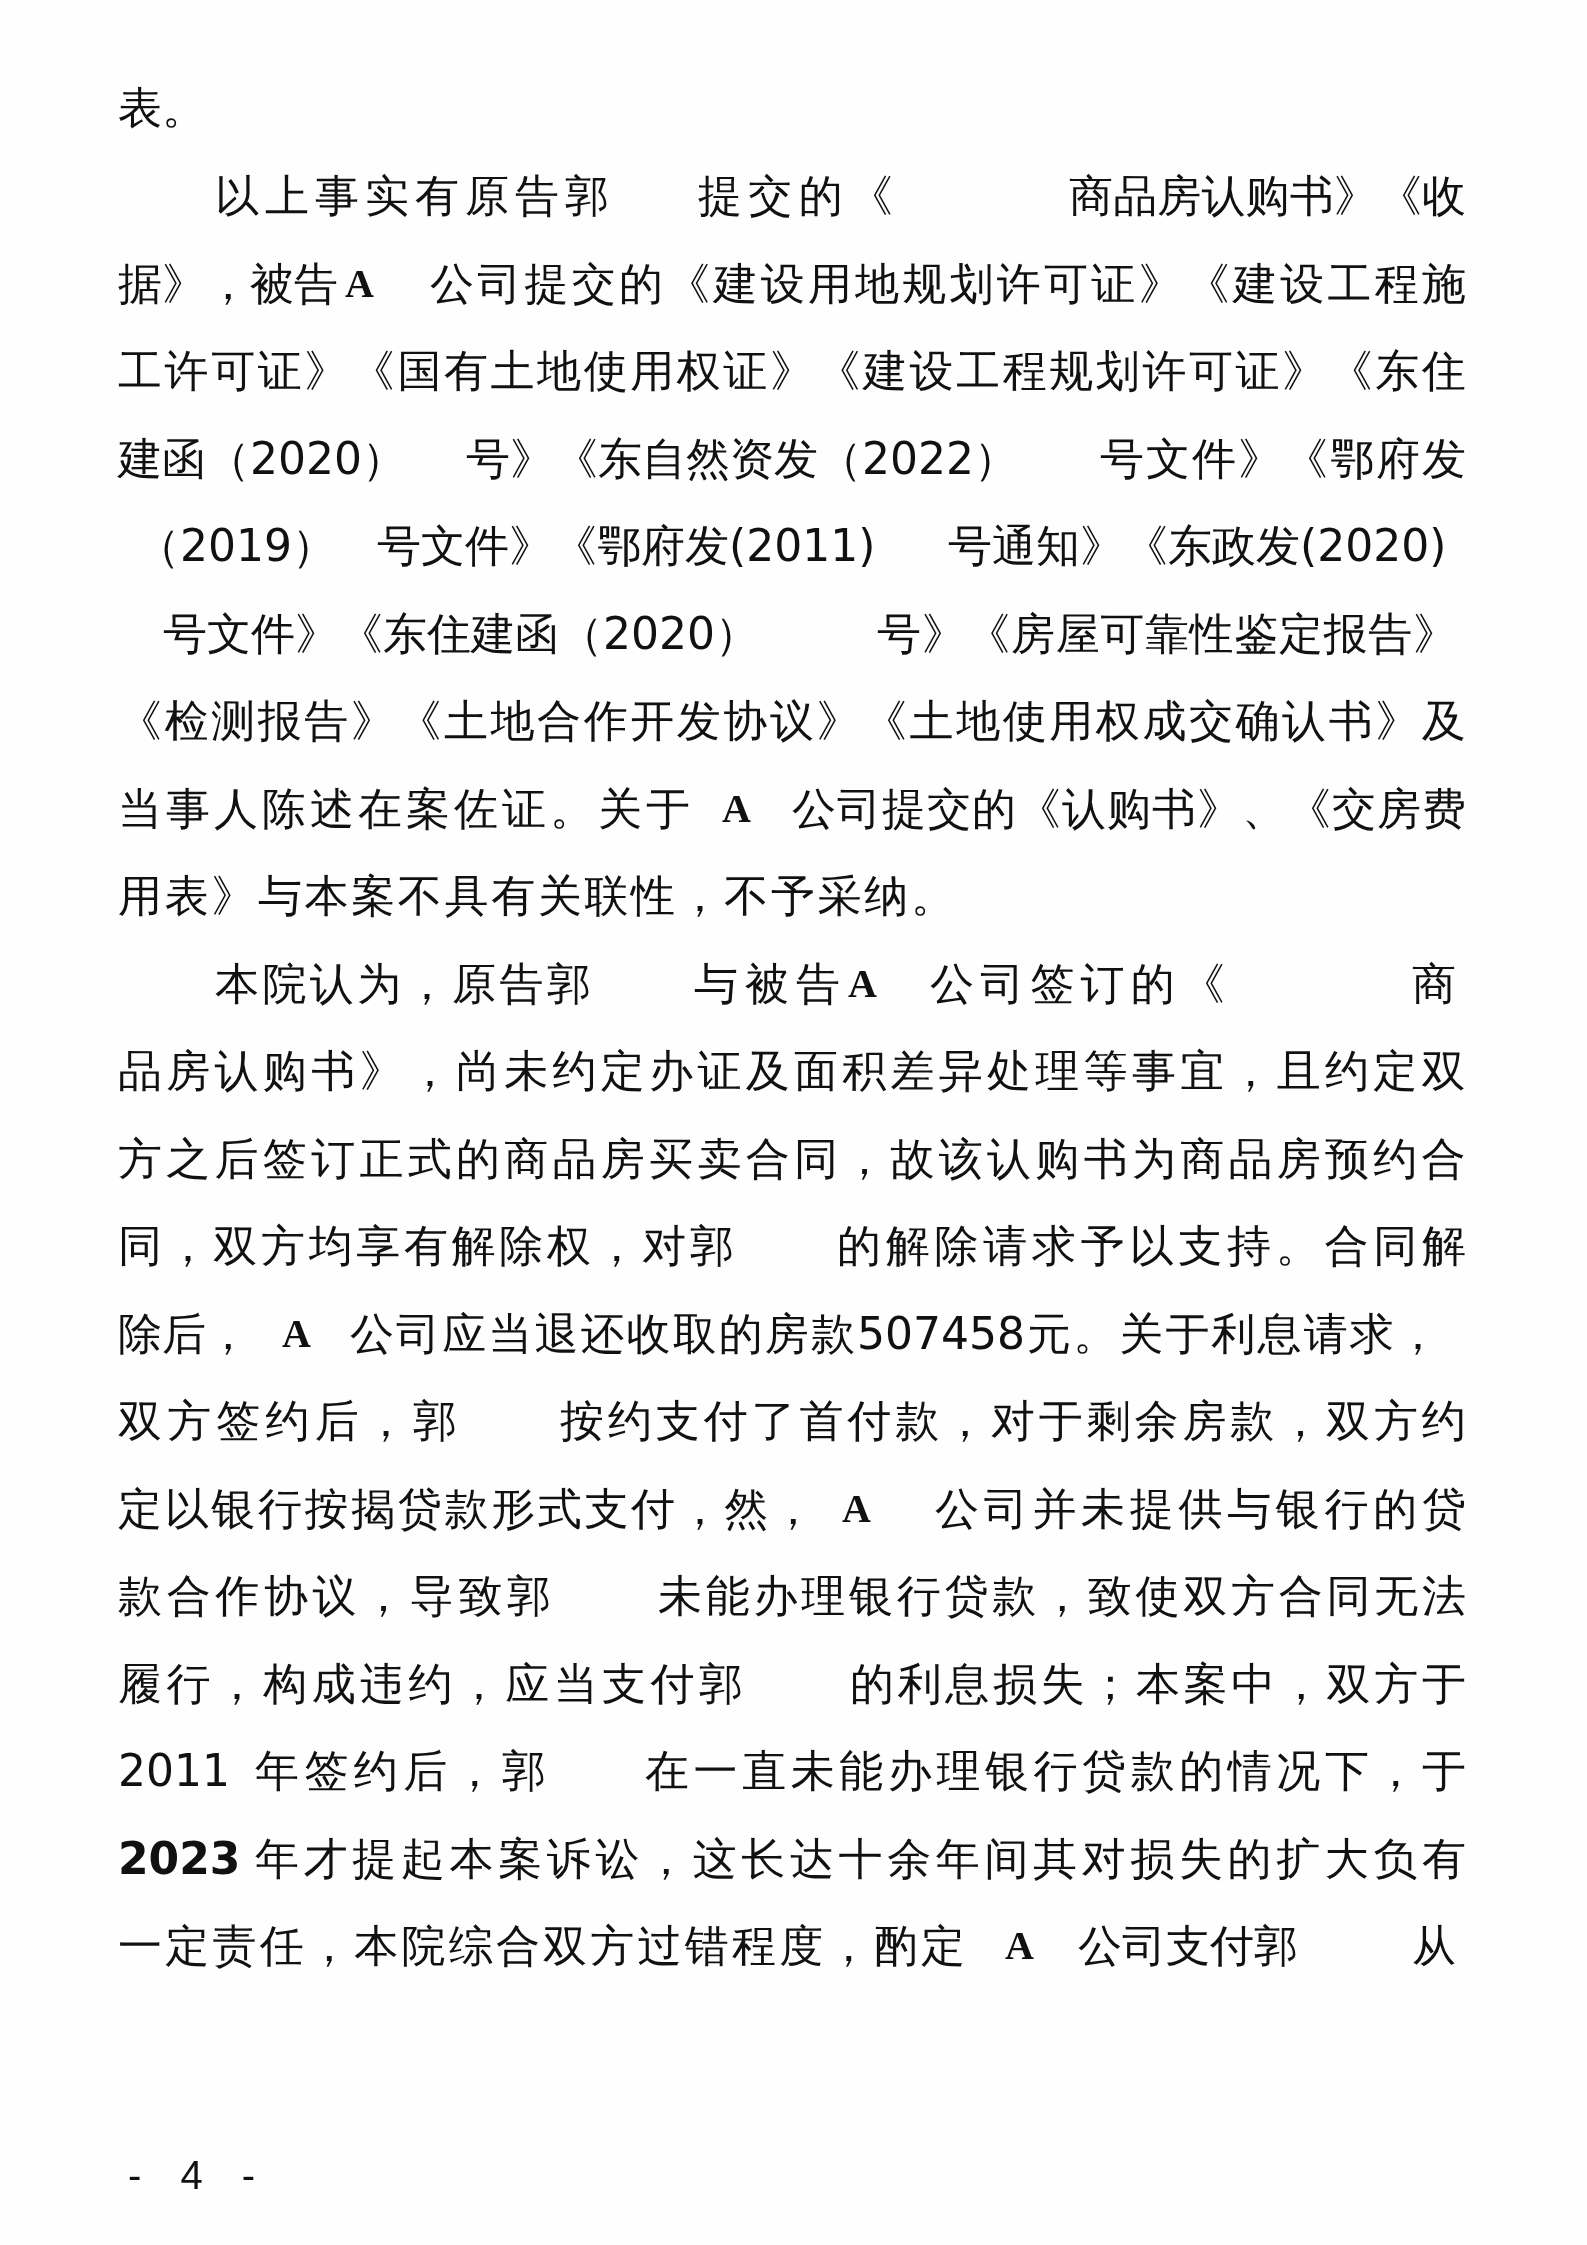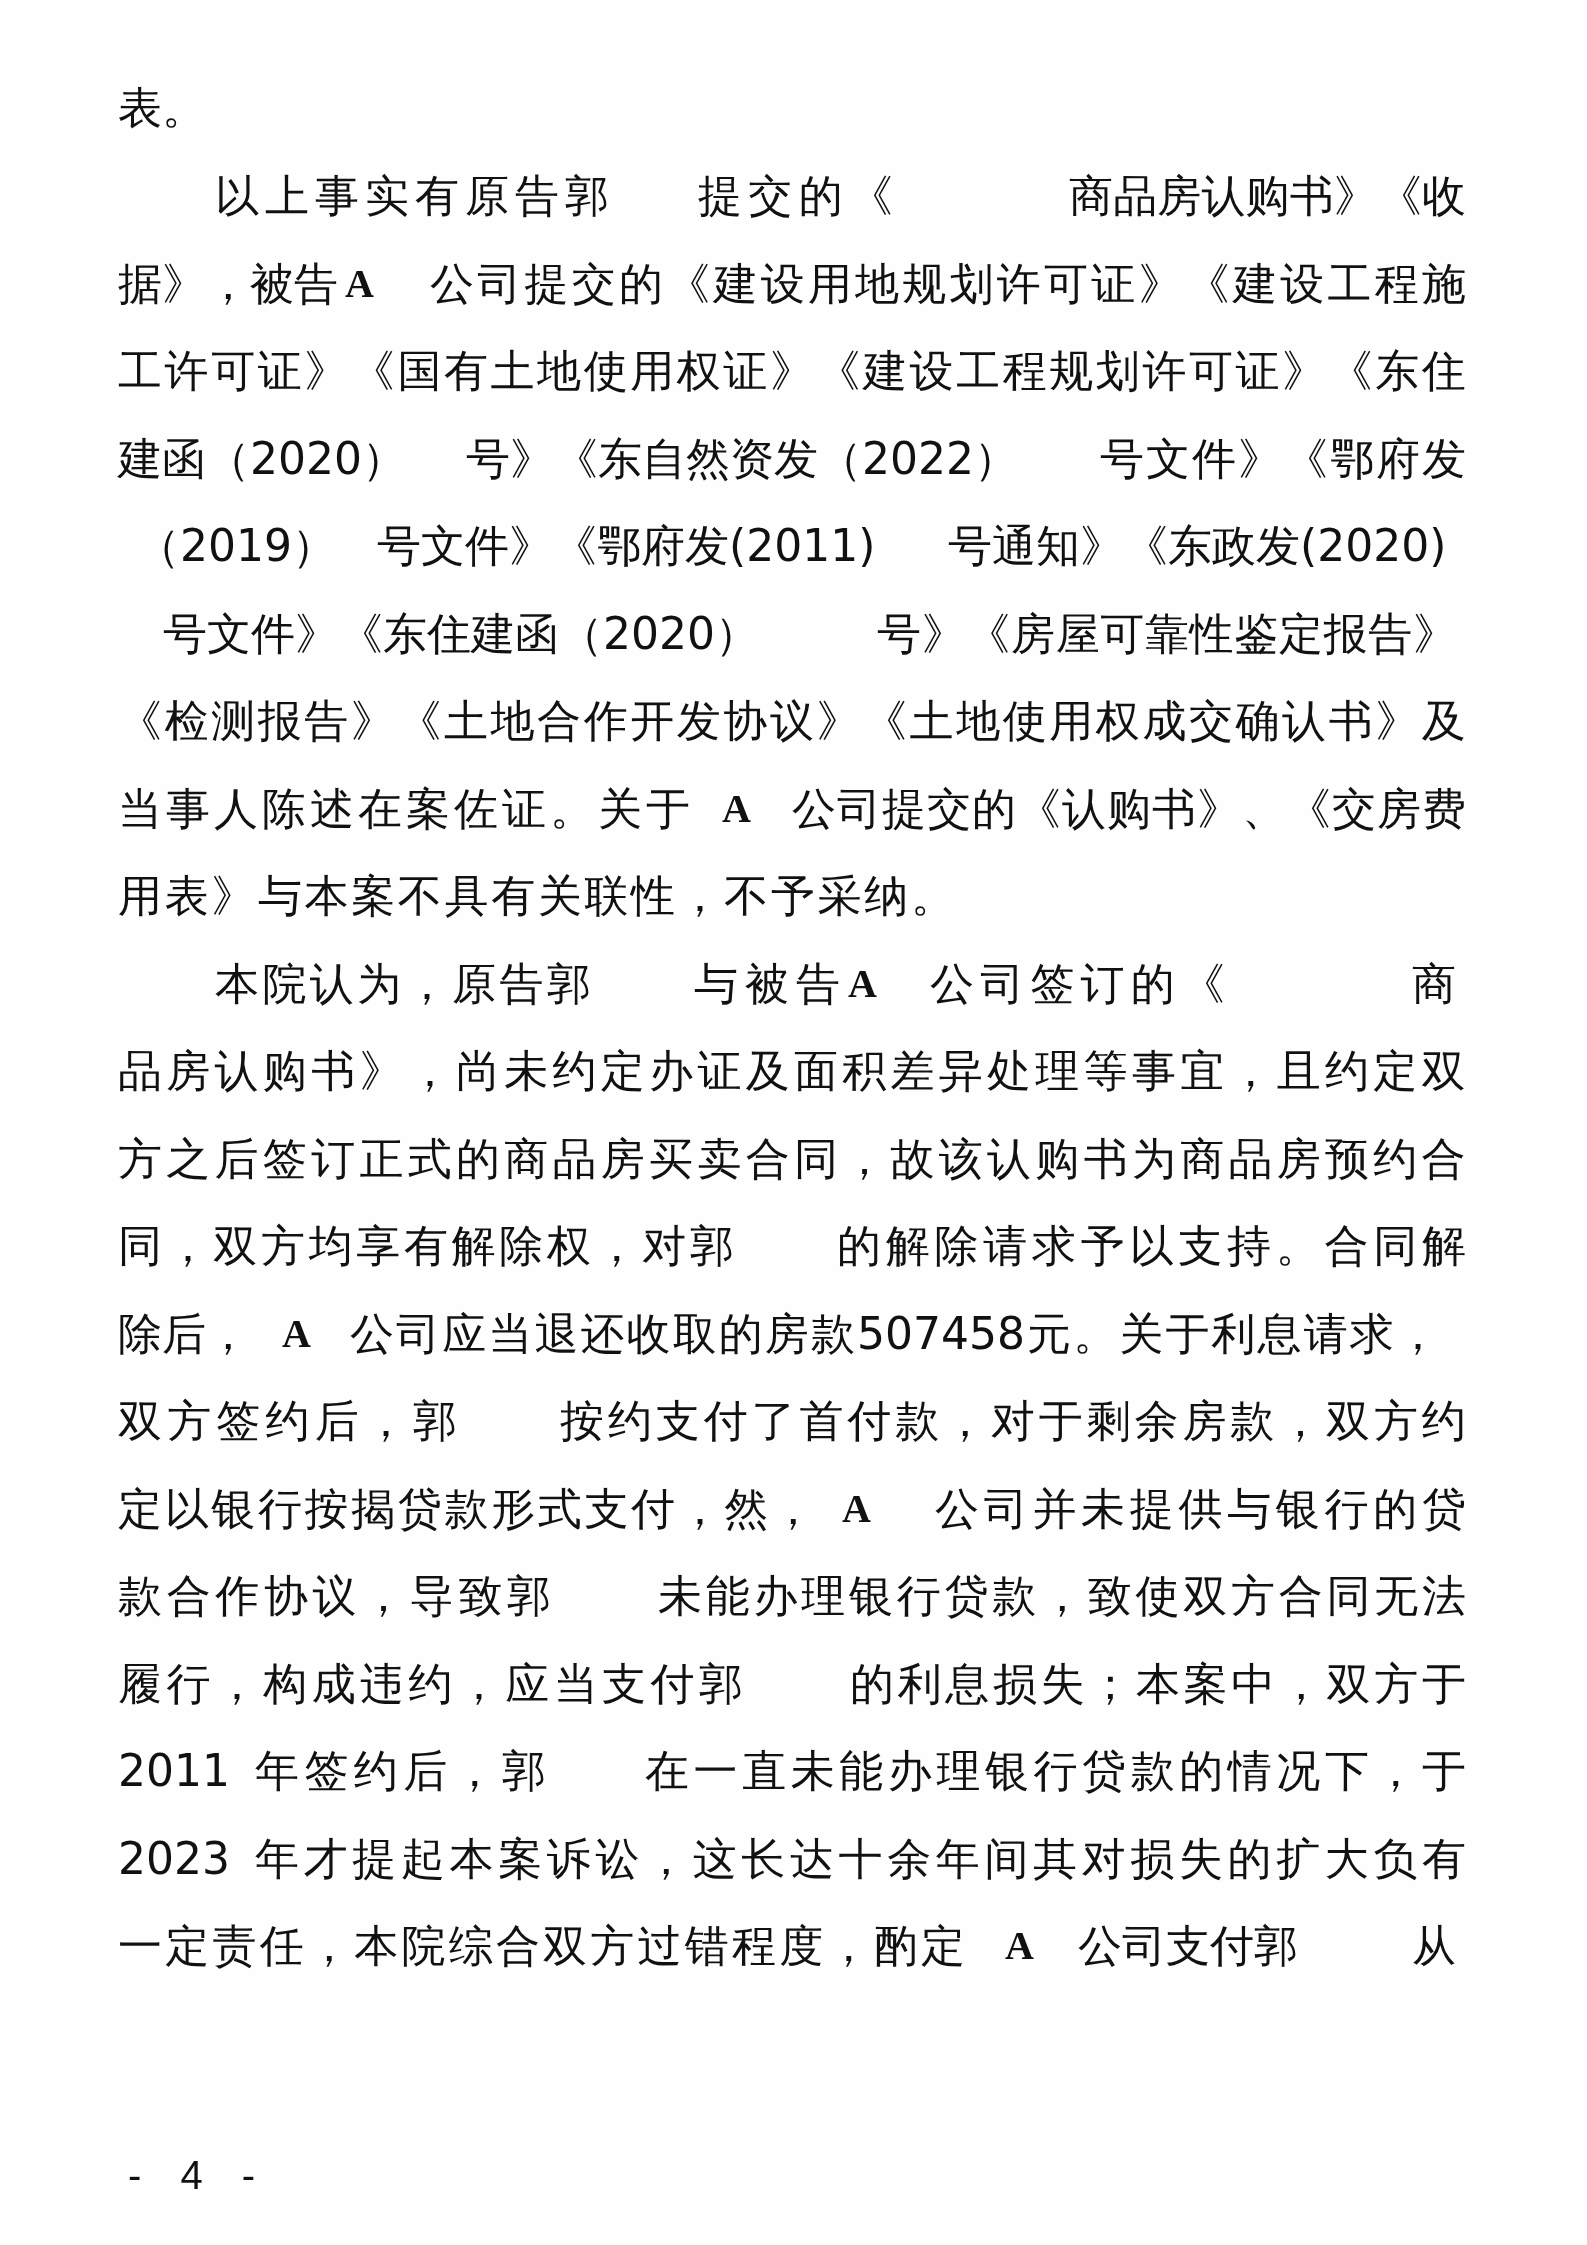--- a/index.html
+++ b/index.html
@@ -634,21 +634,21 @@
           <span class="ch">款</span>
           <span class="ch">的</span>
           <span class="ch">情</span>
           <span class="ch">况</span>
           <span class="ch">下</span>
           <span class="ch">，</span>
           <span class="ch">于</span>
         </div>
       </div>
       <div class="line" style="top: 1831px;">
-        <div class="seg single" style="left: 118px; width: 102px;">
+        <div class="seg single" style="left: 118px; width: 102px; font-weight: bold;">
           <span class="ch">2023</span>
         </div>
         <div class="seg" style="left: 255px; width: 1211px;">
           <span class="ch">年</span>
           <span class="ch">才</span>
           <span class="ch">提</span>
           <span class="ch">起</span>
           <span class="ch">本</span>
           <span class="ch">案</span>
           <span class="ch">诉</span>

